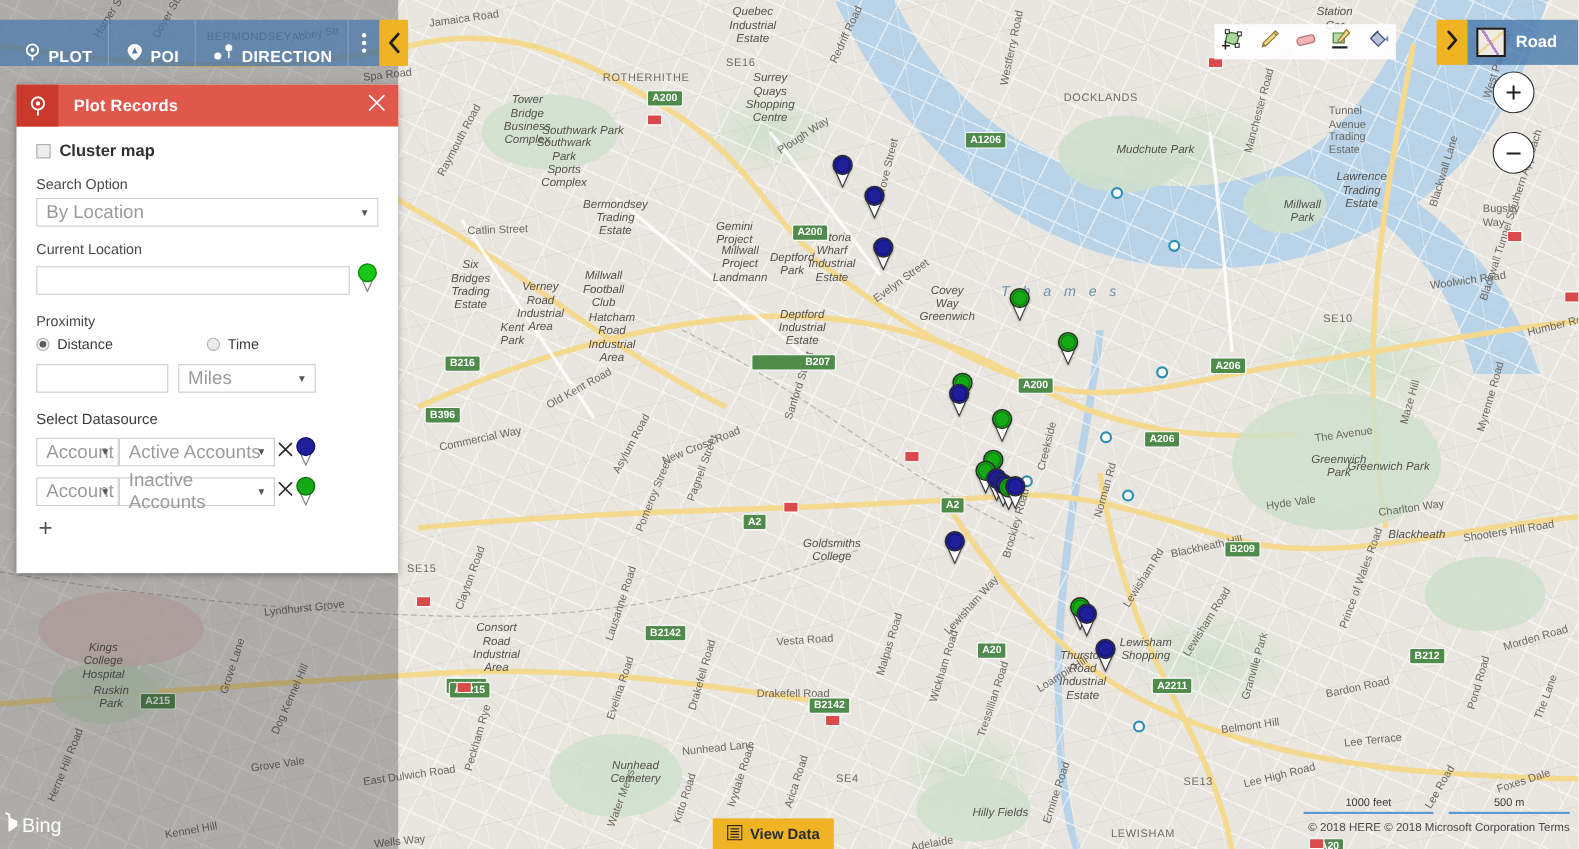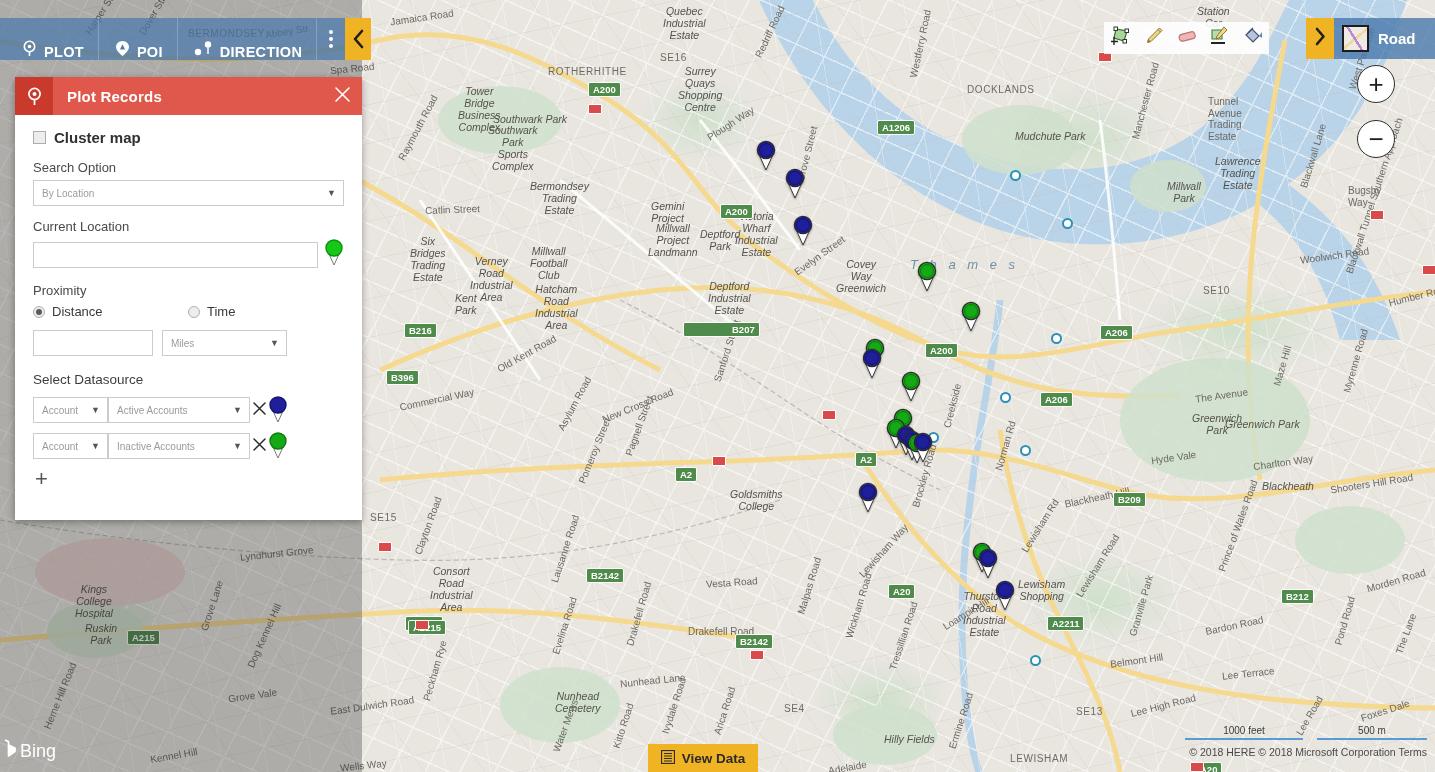--- a/index.html
+++ b/index.html
@@ -207,21 +207,21 @@
 
   .field-label {
     font-size: 13px;
     color: #494949;
     margin-bottom: 5px;
   }
   .sel, .txt {
     width: 100%; height: 26px;
     border: 1px solid #cccccc;
     background: #fff;
-    font-size: 10px;
+    font-size: 17px;
     color: #9b9b9b;
     padding: 0 8px;
     font-family: "Liberation Sans", sans-serif;
     outline: none;
   }
   .sel {
     appearance: none; -webkit-appearance: none;
     background-image: none;
     position: relative;
     display: flex; align-items: center;
@@ -429,21 +429,21 @@
 
     <div id="map-text-layer">
         <div class="mlabel water" style="left: 910px; top: 258px;">T h a m e s</div>
         <div class="mlabel area" style="left: 548px; top: 66px;">ROTHERHITHE</div>
         <div class="mlabel area" style="left: 967px; top: 84px;">DOCKLANDS</div>
         <div class="mlabel area" style="left: 188px; top: 28px;">BERMONDSEY</div>
         <div class="mlabel area" style="left: 1010px; top: 753px;">LEWISHAM</div>
         <div class="mlabel area" style="left: 660px; top: 52px;">SE16</div>
         <div class="mlabel area" style="left: 1203px; top: 285px;">SE10</div>
         <div class="mlabel area" style="left: 370px; top: 512px;">SE15</div>
-        <div class="mlabel area" style="left: 784px; top: 703px; text-align: center;">SE4</div>
+        <div class="mlabel area" style="left: 760px; top: 703px; text-align: center;">SE4</div>
         <div class="mlabel area" style="left: 1076px; top: 706px;">SE13</div>
         <div class="mlabel place ctr" style="left: 458px; top: 85px;">Tower<br>Bridge<br>Business<br>Complex</div>
         <div class="mlabel place ctr" style="left: 678px; top: 65px;">Surrey<br>Quays<br>Shopping<br>Centre</div>
         <div class="mlabel place ctr" style="left: 493px; top: 113px;">Southwark Park</div>
         <div class="mlabel place ctr" style="left: 488px; top: 124px;">Southwark<br>Park<br>Sports<br>Complex</div>
         <div class="mlabel place ctr" style="left: 663px; top: 5px;">Quebec<br>Industrial<br>Estate</div>
         <div class="mlabel place ctr" style="left: 530px; top: 180px;">Bermondsey<br>Trading<br>Estate</div>
         <div class="mlabel place ctr" style="left: 651px; top: 200px;">Gemini<br>Project</div>
         <div class="mlabel place ctr" style="left: 648px; top: 222px;">Millwall<br>Project<br>Landmann</div>
         <div class="mlabel place ctr" style="left: 700px; top: 228px;">Deptford<br>Park</div>

